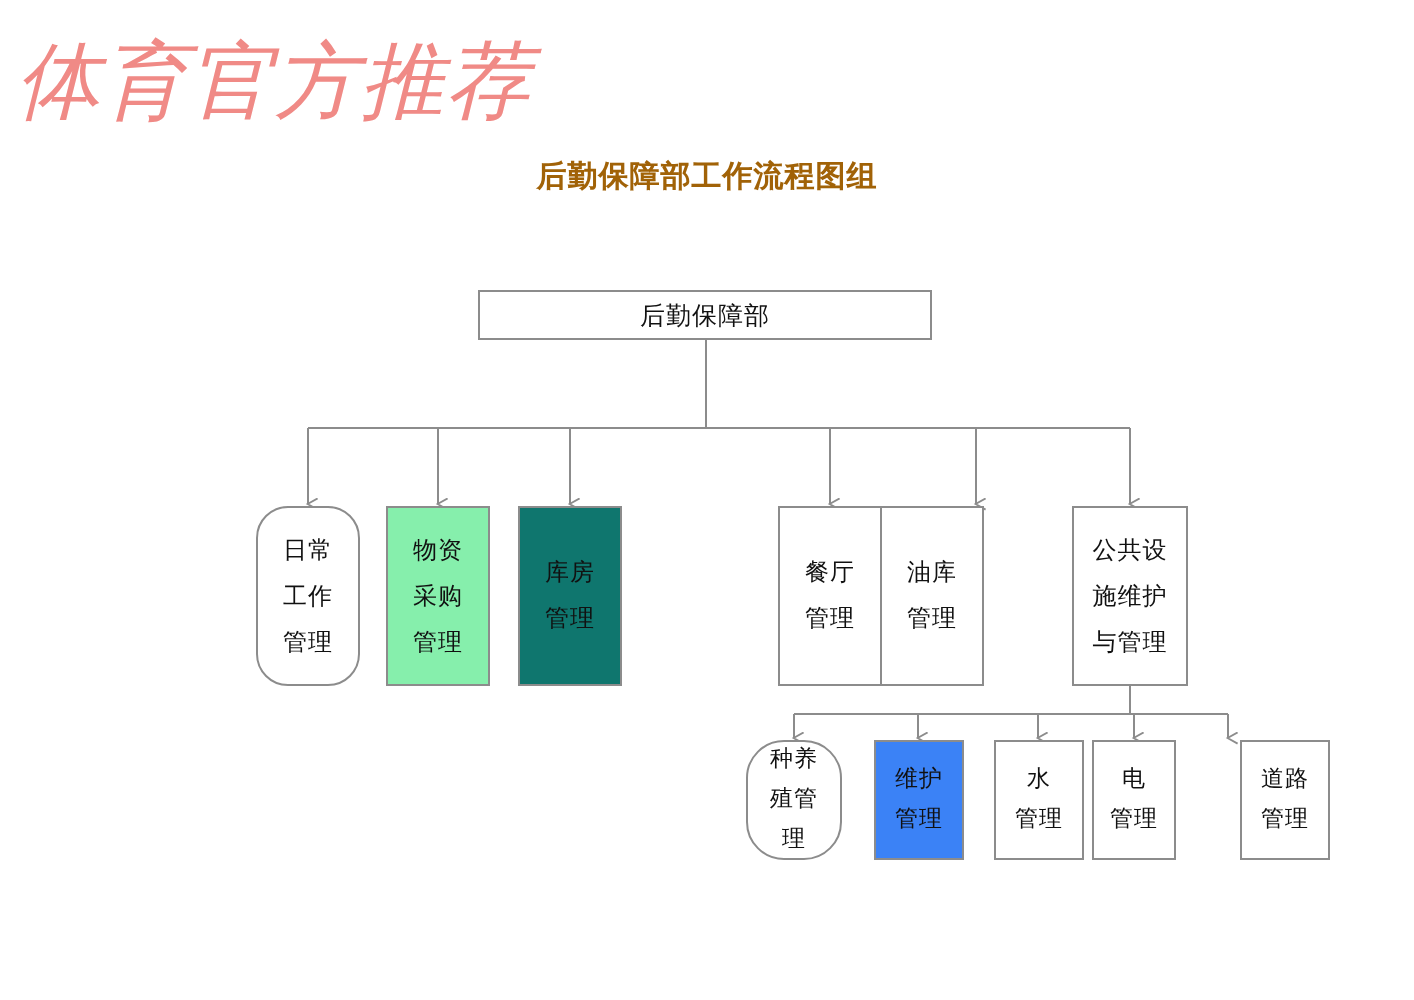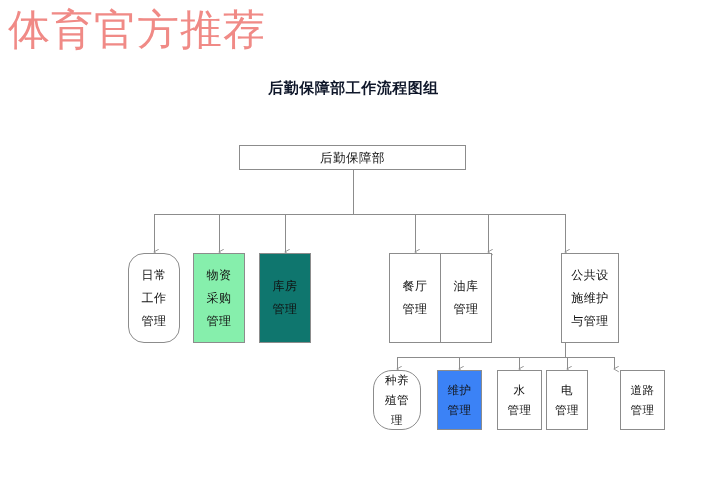--- a/index.html
+++ b/index.html
@@ -13,42 +13,43 @@
     position: relative;
     overflow: hidden;
     font-family: "Liberation Sans", "DejaVu Sans", sans-serif;
     color: #1a1a1a;
   }
 
   
   #watermark {
     position: absolute;
     left: 8px;
-    top: 4px;
+    top: 16px;
     font-family: "Liberation Serif", "DejaVu Serif", serif;
     font-size: 42px;
     line-height: 52px;
     letter-spacing: 1px;
     color: #f08a86;
     white-space: nowrap;
     user-select: none;
+    font-style: italic;
   }
 
   
   #chart-title {
     position: absolute;
     left: 0;
     top: 79px;
     width: 707px;
     text-align: center;
     font-family: "Liberation Serif", "DejaVu Serif", serif;
     font-size: 15px;
     font-weight: bold;
     letter-spacing: 0.5px;
-    color: #0f172a;
+    color: #a16207;
   }
 
   
   #diagram {
     position: absolute;
     left: 0;
     top: 0;
     width: 707px;
     height: 472px;
   }
@@ -149,21 +150,21 @@
 管理</span>
       </div>
       <div class="node lvl2" style="left: 389px; top: 253px; width: 52px; height: 90px; border-color: rgb(140, 140, 140); background: rgb(255, 255, 255);">
         <span class="node-label">餐厅
 管理</span>
       </div>
       <div class="node lvl2" style="left: 440px; top: 253px; width: 52px; height: 90px; border-color: rgb(140, 140, 140); background: rgb(255, 255, 255);">
         <span class="node-label">油库
 管理</span>
       </div>
-      <div class="node lvl2" style="left: 536px; top: 253px; width: 58px; height: 90px; border-color: rgb(140, 140, 140); background: rgb(255, 255, 255); margin-left: 25px;">
+      <div class="node lvl2" style="left: 536px; top: 253px; width: 58px; height: 90px; border-color: rgb(140, 140, 140); background: rgb(255, 255, 255);">
         <span class="node-label">公共设
 施维护
 与管理</span>
       </div>
       <div class="node lvl3" style="left: 373px; top: 370px; width: 48px; height: 60px; border-color: rgb(140, 140, 140); background: rgb(255, 255, 255); border-radius: 19px;">
         <span class="node-label">种养
 殖管
 理</span>
       </div>
       <div class="node lvl3" style="left: 437px; top: 370px; width: 45px; height: 60px; border-color: rgb(140, 140, 140); background: #3b82f6;">

